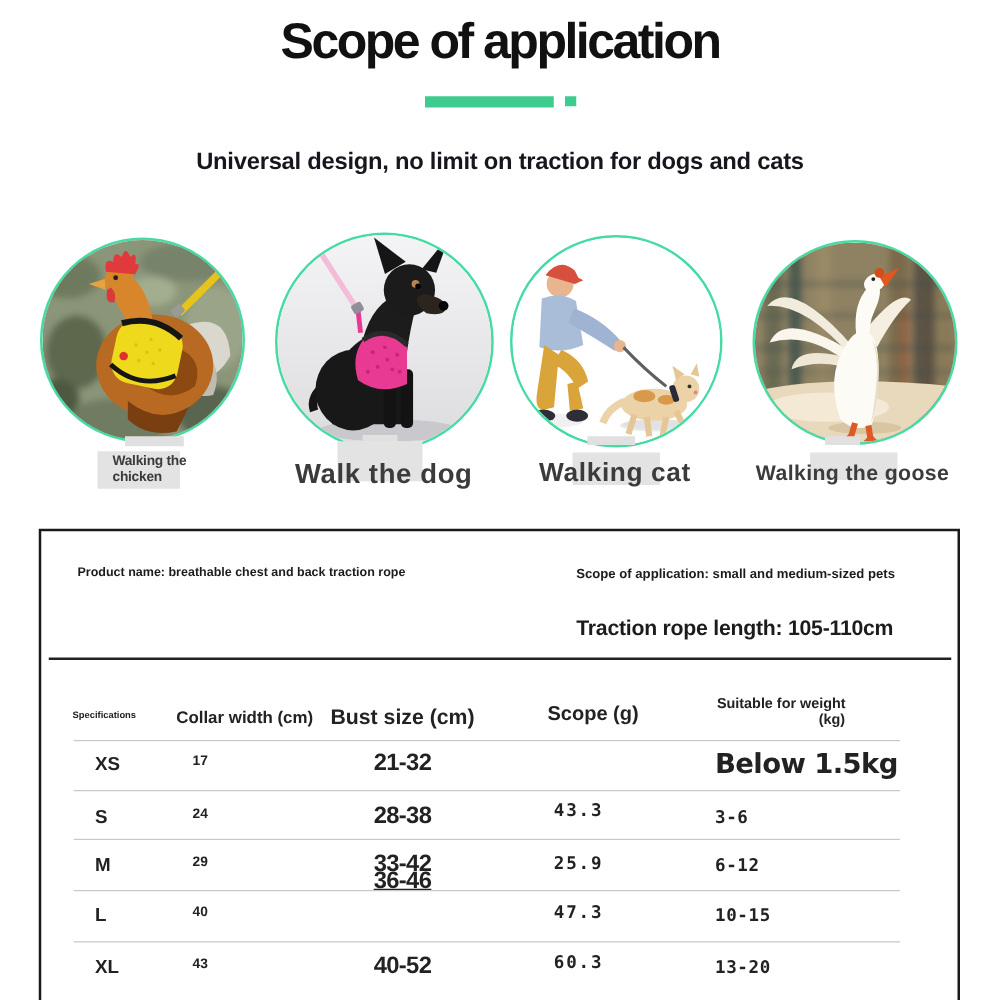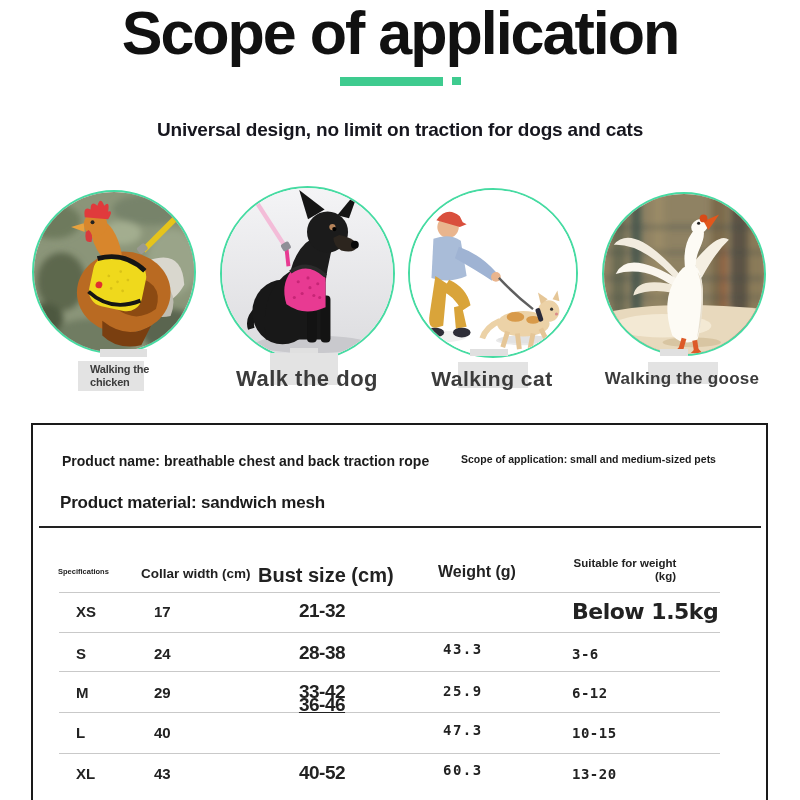--- a/index.html
+++ b/index.html
@@ -4,21 +4,21 @@
 <style>
   html,body{margin:0;padding:0;}
   body{
     width:800px;height:800px;position:relative;overflow:hidden;
     background:#ffffff;color:#1a1a1a;
     font-family:"Liberation Sans", sans-serif;
   }
   
   .title{
     position:absolute;top:2px;left:0;width:800px;text-align:center;
-    font-size:61px;line-height:62px;font-weight:bold;letter-spacing:-2px;color:#111;
+    font-size:40px;line-height:62px;font-weight:bold;letter-spacing:-2px;color:#111;
   }
   .accent-bar{position:absolute;left:340px;top:77px;width:103px;height:9px;background:#3ecb8f;}
   .accent-dot{position:absolute;left:452px;top:77px;width:9px;height:8px;background:#3ecb8f;}
   .subtitle{
     position:absolute;top:119px;left:0;width:800px;text-align:center;
     font-size:19px;font-weight:bold;letter-spacing:-0.2px;color:#16161e;
   }
   
   .scene{position:absolute;border-radius:50%;border:2px solid #46dba2;overflow:hidden;box-sizing:border-box;background:#fff;}
   #scene-chicken{left:32px;top:190px;width:164px;height:164px;}
@@ -42,37 +42,37 @@
   #label-chicken{left:90px;top:363px;width:64px;font-size:11px;line-height:13px;letter-spacing:-0.2px;}
   #label-dog{left:228px;top:366px;width:158px;text-align:center;font-size:22px;letter-spacing:0.5px;}
   #label-cat{left:418px;top:367px;width:148px;text-align:center;font-size:21px;letter-spacing:0.5px;}
   #label-goose{left:593px;top:369px;width:178px;text-align:center;font-size:17px;letter-spacing:0.3px;}
   
   .info-box{
     position:absolute;left:31px;top:423px;width:737px;height:395px;
     border:2px solid #1a1a1a;box-sizing:border-box;background:#fff;
   }
   .pi{position:absolute;font-weight:bold;white-space:nowrap;color:#1c1c1c;}
-  .pi-name{left:9px;top:28px;font-size:14px;padding-left:20px;}
+  .pi-name{left:9px;top:28px;font-size:10px;padding-left:20px;}
   .pi-scope{left:428px;top:28px;font-size:10.5px;}
   .pi-material{left:27px;top:68px;font-size:17px;letter-spacing:-0.2px;}
   .pi-rope{left:428px;top:68px;font-size:17px;letter-spacing:-0.2px;}
   .pi-divider{position:absolute;left:6px;top:101px;width:722px;height:2px;background:#222222;}
   
   .hdr{position:absolute;font-weight:bold;color:#222;white-space:nowrap;}
   .hdr-spec{left:58px;top:567px;font-size:7.5px;}
   .hdr-collar{left:141px;top:566px;font-size:13.5px;}
-  .hdr-bust{left:258px;top:564px;width:128px;text-align:center;font-size:20px;}
+  .hdr-bust{left:258px;top:564px;width:128px;text-align:center;font-size:17px;}
   .hdr-weight{left:438px;top:563px;font-size:16px;}
   .hdr-suitable{left:568px;top:557px;width:114px;font-size:11.5px;line-height:13px;text-align:center;white-space:normal;}
   .hdr-suitable .l2{display:block;text-align:right;padding-right:6px;}
   .rule{position:absolute;left:59px;width:661px;height:1px;background:#c9c9c9;}
   .cell{position:absolute;font-weight:bold;color:#222;white-space:nowrap;}
   .c-size{left:76px;width:44px;font-size:15px;}
-  .c-collar{left:154px;width:60px;font-size:15px;}
+  .c-collar{left:154px;width:60px;font-size:11px;}
   .c-bust{left:258px;width:128px;text-align:center;font-size:19px;letter-spacing:-0.5px;}
   .c-weight{left:443px;width:80px;font-family:"DejaVu Sans Mono", monospace;font-size:14px;letter-spacing:1.5px;margin-top:37px;}
   .c-suit{left:572px;width:170px;font-family:"DejaVu Sans Mono", monospace;font-size:14px;letter-spacing:0.5px;}
   .c-suit-big{font-family:"DejaVu Sans", sans-serif;font-size:22px;letter-spacing:-0.5px;}
 </style>
 </head>
 <body>
 
 <div class="title">Scope of application</div>
 <div class="accent-bar"></div>
@@ -255,28 +255,28 @@
 <div class="label-hl" id="hl-goose"></div>
 
 <div class="scene-label" id="label-chicken">Walking the chicken</div>
 <div class="scene-label" id="label-dog">Walk the dog</div>
 <div class="scene-label" id="label-cat">Walking cat</div>
 <div class="scene-label" id="label-goose">Walking the goose</div>
 
 <div class="info-box">
   <div class="pi pi-name">Product name: breathable chest and back traction rope</div>
   <div class="pi pi-scope">Scope of application: small and medium-sized pets</div>
-  <div class="pi pi-material">Product material: sandwich mesh</div>
+  <div class="pi pi-rope">Traction rope length: 105-110cm</div>
   <div class="pi-divider"></div>
 </div>
 
 <div class="hdr hdr-spec">Specifications</div>
 <div class="hdr hdr-collar">Collar width (cm)</div>
 <div class="hdr hdr-bust">Bust size (cm)</div>
-<div class="hdr hdr-weight">Weight (g)</div>
+<div class="hdr hdr-weight">Scope (g)</div>
 <div class="hdr hdr-suitable">
   <span>Suitable for weight</span>
   <span class="l2">(kg)</span>
 </div>
 
 <div class="rule" style="top:592px;"></div>
 <div class="rule" style="top:632px;"></div>
 <div class="rule" style="top:671px;"></div>
 <div class="rule" style="top:712px;"></div>
 <div class="rule" style="top:753px;"></div>

